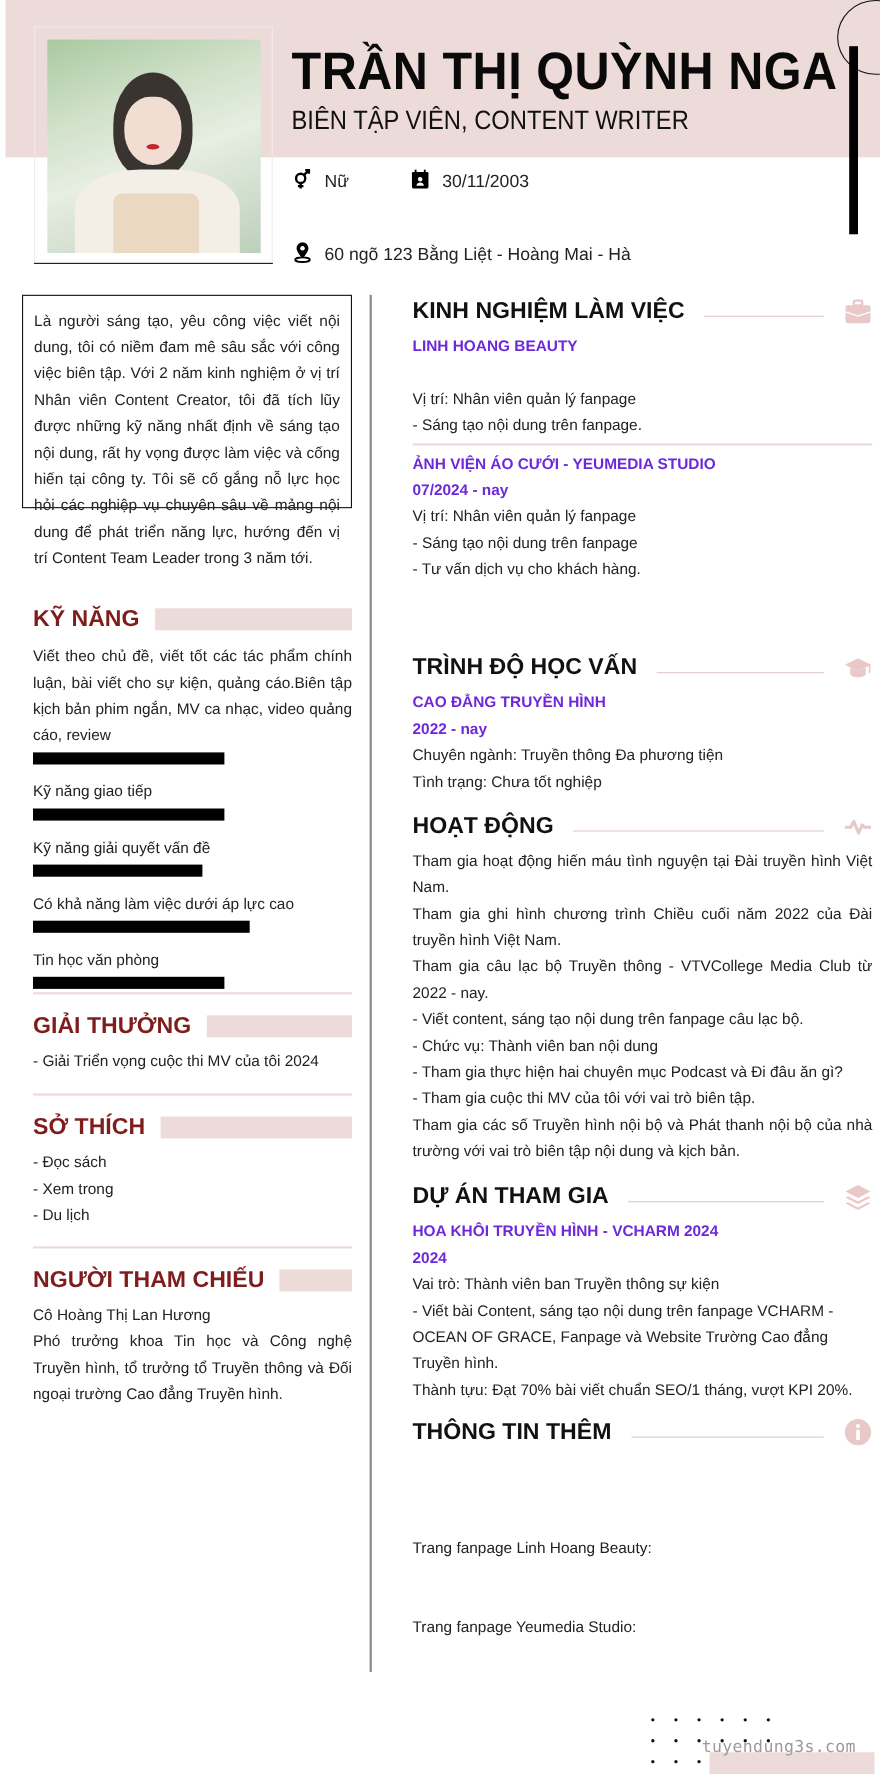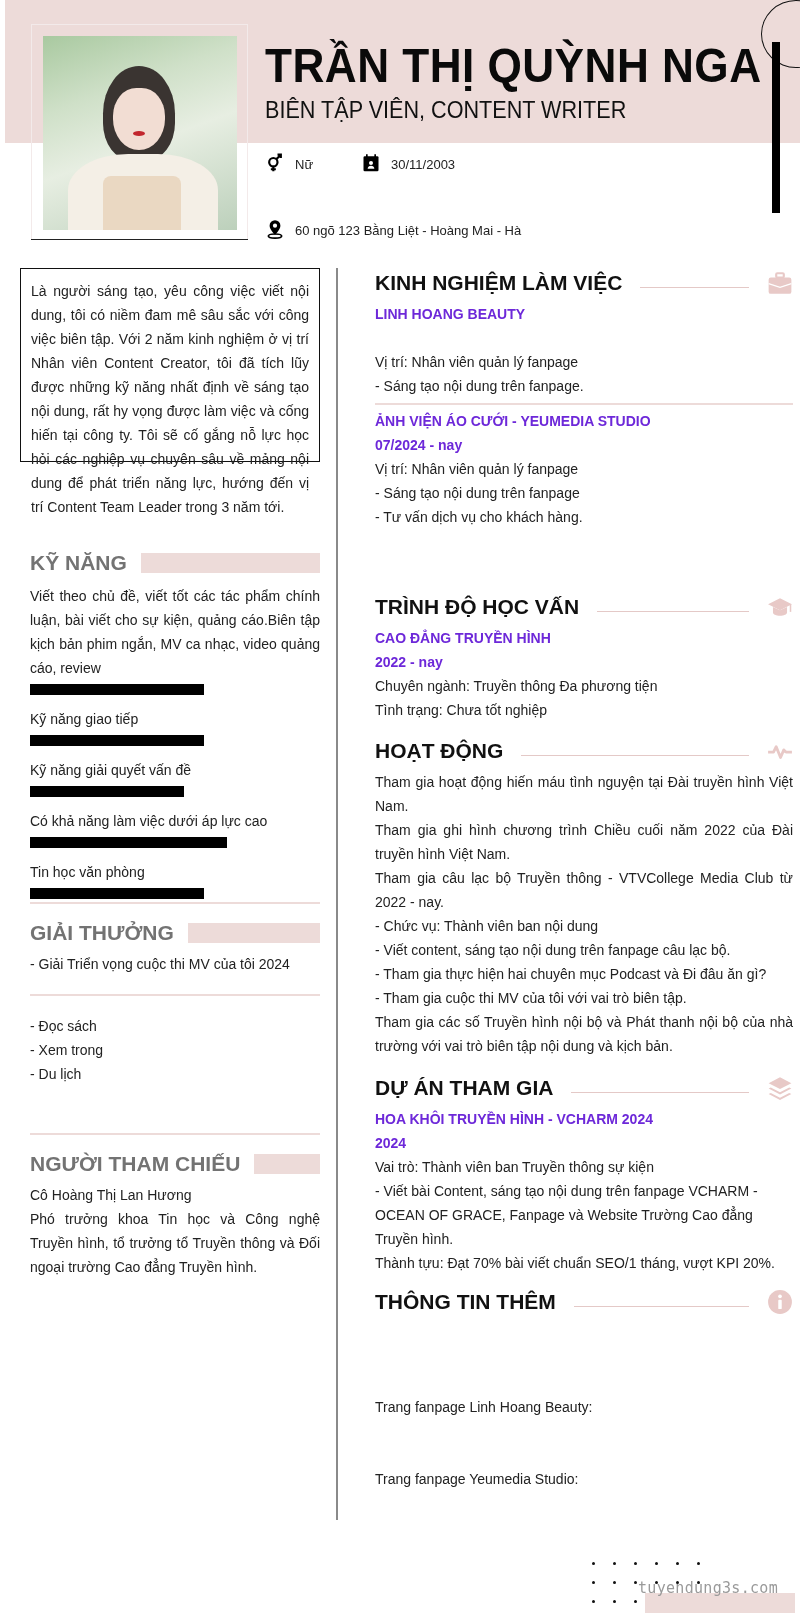--- a/index.html
+++ b/index.html
@@ -16,34 +16,34 @@
   .photo .lips { position:absolute; left:90px; top:95px; width:12px; height:5px; border-radius:50%; background:#c2262e; }
   .photo .body { position:absolute; left:25px; top:118px; width:150px; height:90px; border-radius: 40% 40% 0 0; background:#f4efe6; }
   .photo .vest { position:absolute; left:60px; top:140px; width:78px; height:60px; background:#ead8c2; border-radius: 8px 8px 0 0; }
 
   .name { position: absolute; left: 265px; top: 38px; font-size: 48px; font-weight: bold; letter-spacing: 0.5px; color: #0a0a0a; white-space: nowrap; font-family: "Liberation Sans", sans-serif; transform: scaleX(0.92); transform-origin: left; }
   .job-title { position: absolute; left: 265px; top: 96px; font-size: 24px; color: #111; white-space: nowrap; transform: scaleX(0.9); transform-origin: left; }
 
   .deco-circle { position: absolute; left: 761px; top: 0; width: 70px; height: 68px; border: 1.5px solid #111; border-radius: 50%; }
   .deco-bar { position: absolute; left: 772px; top: 42px; width: 8px; height: 171px; background: #000; }
 
-  .info-row { position: absolute; display: flex; align-items: center; gap: 10px; font-size: 13px; color: #222; }
+  .info-row { position: absolute; display: flex; align-items: center; gap: 10px; font-size: 16px; color: #222; }
   .info-row svg { width: 20px; height: 20px; }
   .info-gender { left: 265px; top: 153px; }
-  .info-dob { left: 361px; top: 153px; }
+  .info-dob { left: 372px; top: 153px; }
   .info-address { left: 265px; top: 219px; }
 
   .col-divider { position: absolute; left: 336px; top: 268px; width: 2px; height: 1252px; background: #8a8a8a; }
 
   
   .summary-box { position: absolute; left: 20px; top: 268px; width: 300px; height: 194px; border: 1px solid #111; padding: 10px 10px 0 10px; font-size: 14px; line-height: 24px; text-align: justify; color: #222; }
 
   .left-section { position: absolute; left: 30px; width: 290px; }
   .sec-title-left { display: flex; align-items: center; gap: 14px; height: 30px; }
-  .sec-title-left .t { font-size: 21px; font-weight: bold; white-space: nowrap; color: #737373; text-align: right; }
+  .sec-title-left .t { font-size: 21px; font-weight: bold; white-space: nowrap; color: #7f1d1d; text-align: right; }
   .sec-title-left .bar { flex: 1; height: 20px; background: #eddbd9; }
   .left-text { font-size: 14px; line-height: 24px; color: #222; text-align: justify; }
   .skill-bar { height: 11px; background: #000; margin: 4px 0 12px 0; }
   .hr-pink { position: absolute; left: 30px; width: 290px; height: 2px; background: #eddbd9; }
 
   
   .right-section { position: absolute; left: 356px; width: 418px; margin-left: 19px; }
   .sec-title-right { display: flex; align-items: center; height: 30px; }
   .sec-title-right .t { font-size: 21px; font-weight: bold; white-space: nowrap; color: #111; }
   .sec-title-right .line { flex: 1; height: 1px; background: #e4c9c7; margin: 8px 18px 0 18px; }
@@ -138,20 +138,24 @@
   <div class="sec-title-left">
     <span class="t">GIẢI THƯỞNG</span>
     <span class="bar"></span>
   </div>
   <div class="left-text" style="margin-top:4px;">- Giải Triển vọng cuộc thi MV của tôi 2024</div>
 </div>
 
 <div class="hr-pink" style="top:994px;"></div>
 
 <div class="left-section" style="top:1010px;">
+  <div class="sec-title-left">
+    <span class="t">SỞ THÍCH</span>
+    <span class="bar"></span>
+  </div>
   <div style="margin-top:4px;">
     <div class="left-text">- Đọc sách</div>
     <div class="left-text">- Xem trong</div>
     <div class="left-text">- Du lịch</div>
   </div>
 </div>
 
 <div class="hr-pink" style="top:1133px;"></div>
 
 <div class="left-section" style="top:1149px;">
@@ -218,22 +222,22 @@
     <span class="ic">
       <svg viewBox="0 0 24 24" width="26" height="26">
           <path d="M1 13h5l2.5-5 4 10 3-7 2 2h5.5" stroke="#e8c9c7" stroke-width="2.6" fill="none" stroke-linejoin="round"></path>
         </svg>
     </span>
   </div>
   <div style="margin-top:4px;">
     <div class="r-text r-just">Tham gia hoạt động hiến máu tình nguyện tại Đài truyền hình Việt Nam.</div>
     <div class="r-text r-just">Tham gia ghi hình chương trình Chiều cuối năm 2022 của Đài truyền hình Việt Nam.</div>
     <div class="r-text r-just">Tham gia câu lạc bộ Truyền thông - VTVCollege Media Club từ 2022 - nay.</div>
+    <div class="r-text">- Viết content, sáng tạo nội dung trên fanpage câu lạc bộ.</div>
     <div class="r-text">- Chức vụ: Thành viên ban nội dung</div>
-    <div class="r-text">- Viết content, sáng tạo nội dung trên fanpage câu lạc bộ.</div>
     <div class="r-text">- Tham gia thực hiện hai chuyên mục Podcast và Đi đâu ăn gì?</div>
     <div class="r-text">- Tham gia cuộc thi MV của tôi với vai trò biên tập.</div>
     <div class="r-text r-just">Tham gia các số Truyền hình nội bộ và Phát thanh nội bộ của nhà trường với vai trò biên tập nội dung và kịch bản.</div>
   </div>
 </div>
 
 <div class="right-section" style="top:1073px;">
   <div class="sec-title-right">
     <span class="t">DỰ ÁN THAM GIA</span>
     <span class="line"></span>

